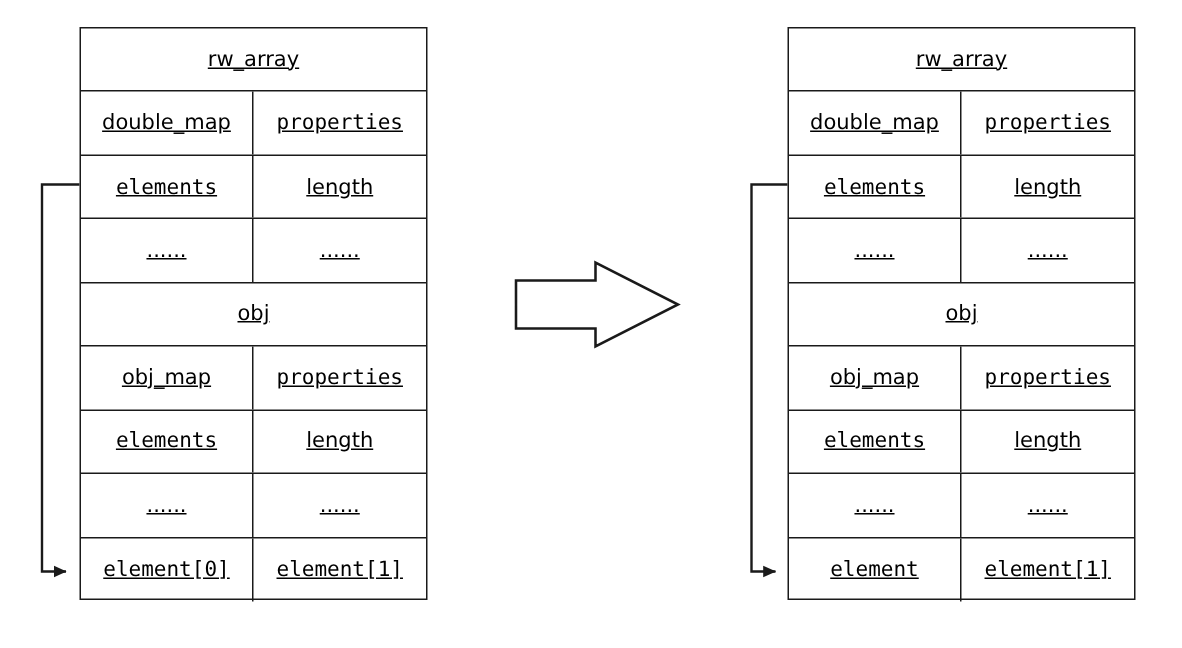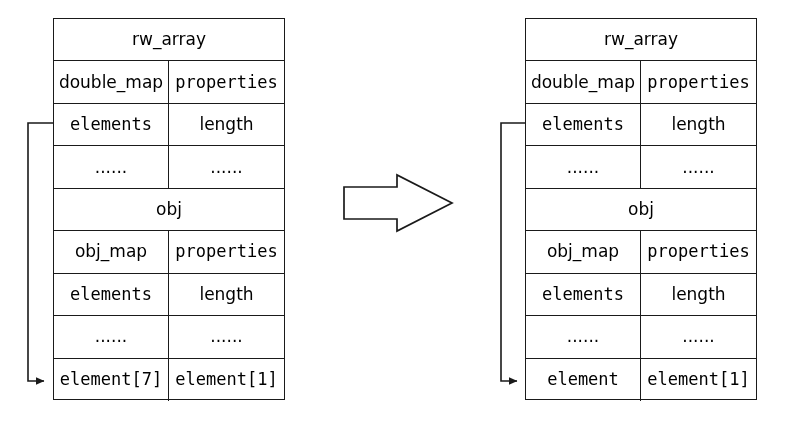--- a/index.html
+++ b/index.html
@@ -40,24 +40,25 @@
   }
   .mem-table .row:last-child {
     border-bottom: none;
   }
   .mem-table .cell {
     flex: 1 1 50%;
     box-sizing: border-box;
     display: flex;
     align-items: center;
     justify-content: center;
-    font-size: 17px;
+    font-size: 14px;
     line-height: 1;
     letter-spacing: 0;
     white-space: nowrap;
+    text-decoration: underline;
   }
   .mem-table .cell.left-cell {
     border-right: 1.5px solid #1a1a1a;
   }
   .mem-table .row.full .cell {
     flex: 1 1 100%;
     border-right: none;
   }
   .font-mono {
     font-family: "DejaVu Sans Mono", monospace;
@@ -126,21 +127,21 @@
       <div class="cell left-cell font-mono">elements</div>
       <div class="cell font-sans">length</div>
     </div>
 
     <div class="row">
       <div class="cell left-cell dots">......</div>
       <div class="cell dots">......</div>
     </div>
 
     <div class="row">
-      <div class="cell left-cell font-mono">element[7]</div>
+      <div class="cell left-cell font-mono">element[0]</div>
       <div class="cell font-mono">element[1]</div>
     </div>
 
   </div>
 
   <div class="mem-table" id="table-right">
 
     <div class="row full">
       <div class="cell font-sans">rw_array</div>
     </div>

